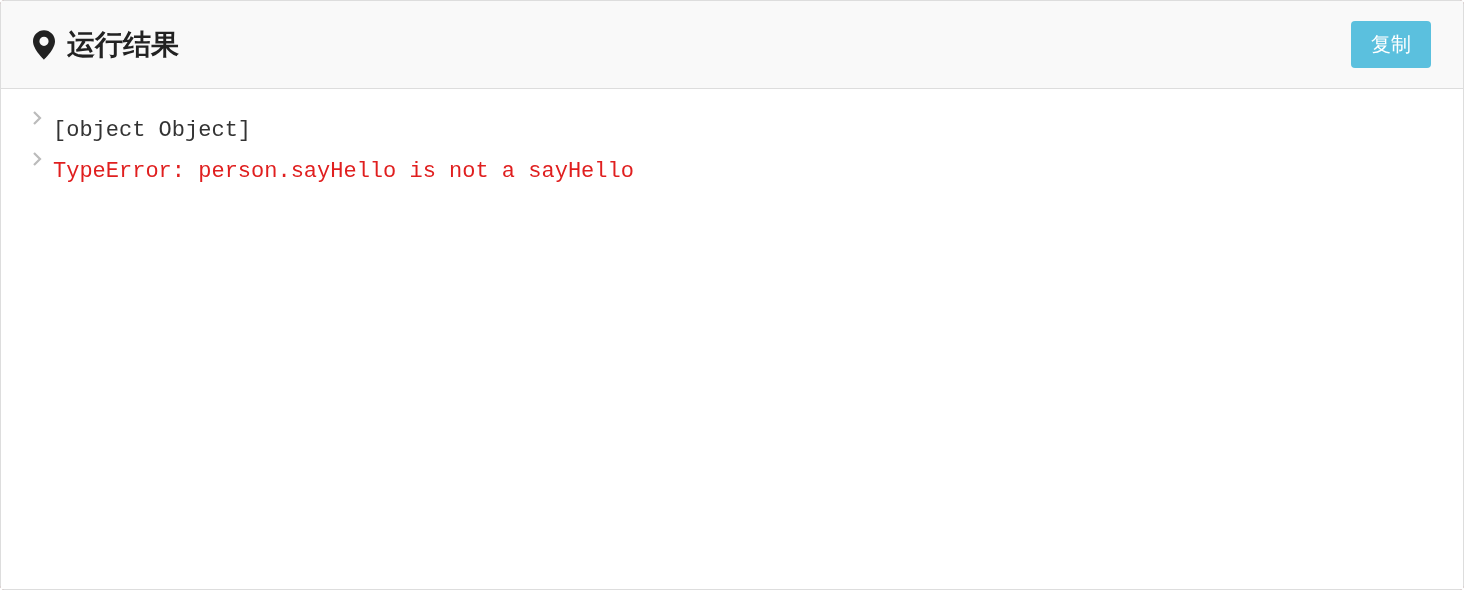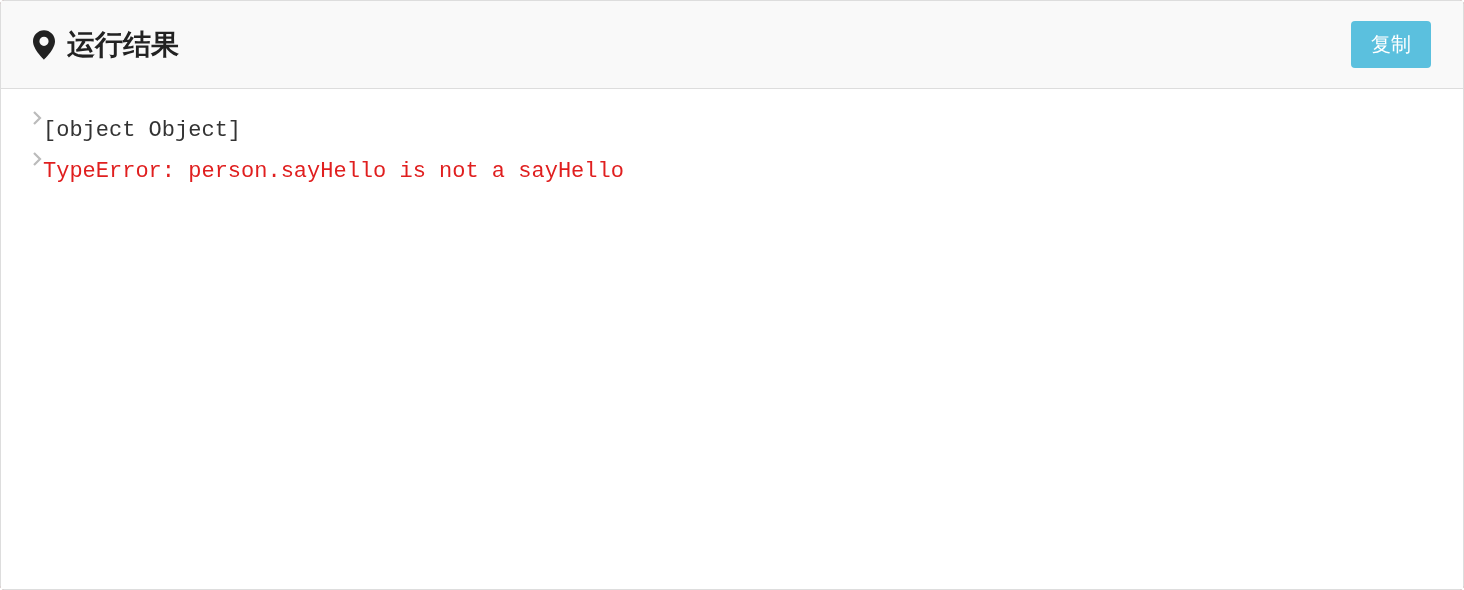--- a/index.html
+++ b/index.html
@@ -61,20 +61,21 @@
     }
     .panel-body {
       flex: 1;
       padding: 22px 30px;
       overflow: auto;
       background: #ffffff;
     }
     .output-line {
       display: flex;
       align-items: flex-start;
+      gap: 10px;
       font-family: "SF Mono", Monaco, Menlo, Consolas, "Courier New", monospace;
       font-size: 22px;
       line-height: 1.85;
     }
     .output-chevron {
       color: #bbb;
       flex-shrink: 0;
       display: inline-flex;
       align-items: center;
     }

